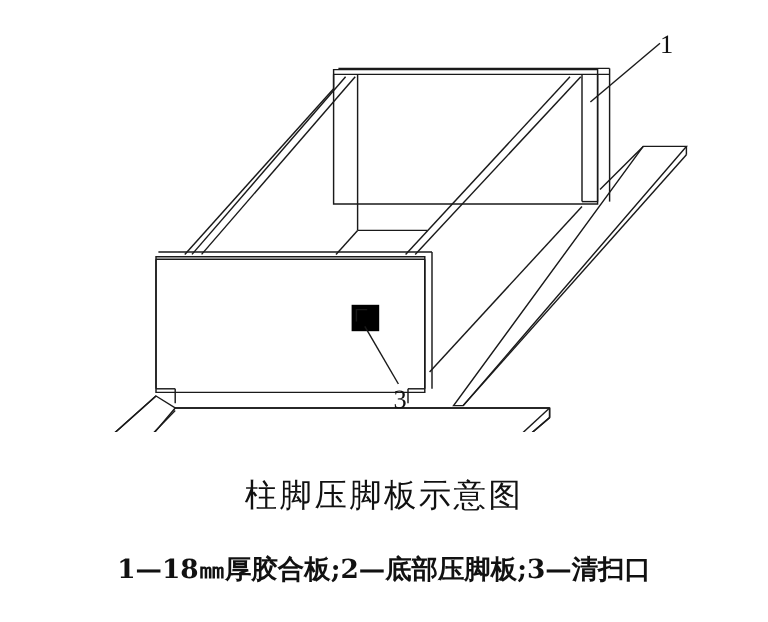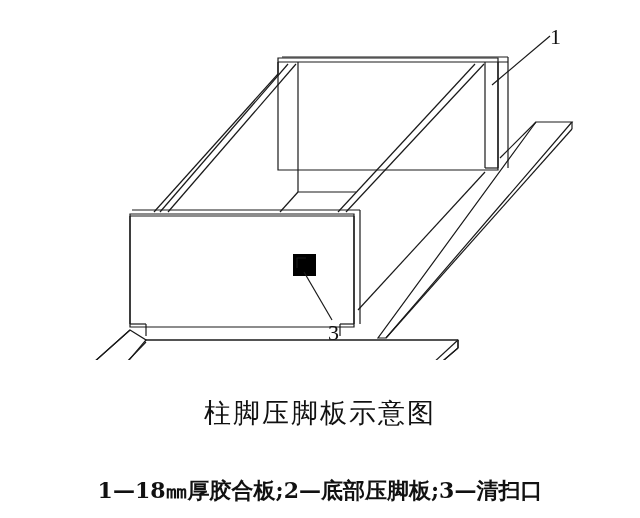--- a/index.html
+++ b/index.html
@@ -3,21 +3,21 @@
 <meta charset="utf-8">
 <style>
   html, body { margin: 0; padding: 0; background: #ffffff; }
   body { width: 640px; height: 518px; position: relative; overflow: hidden; font-family: "DejaVu Serif", serif; }
   #drawing { position: absolute; left: 0; top: 0; width: 640px; height: 360px; }
   #drawing line, #drawing polyline, #drawing polygon, #drawing path { stroke: #1a1a1a; stroke-width: 1.2; fill: none; }
   #drawing .fillw { fill: #ffffff; }
   #drawing text { font-family: "Liberation Serif", "DejaVu Serif", serif; font-size: 22px; fill: #111; }
   .caption { position: absolute; left: 0; width: 640px; text-align: center; color: #111; }
   #title { top: 395px; font-size: 27px; letter-spacing: 2px; font-family: "DejaVu Sans", sans-serif; }
-  #legend { top: 476px; font-size: 22px; font-weight: bold; font-family: "DejaVu Serif", serif; }
+  #legend { top: 460px; font-size: 22px; font-weight: bold; font-family: "DejaVu Serif", serif; }
 </style>
 </head>
 <body>
 
 <svg id="drawing" viewBox="0 0 640 360" xmlns="http://www.w3.org/2000/svg">
 
   <g>
     <polygon class="fillw" points="536,122 572,122 386,338 378,338"></polygon>
     <line x1="572" y1="122" x2="572" y2="129"></line>
     <line x1="572" y1="129" x2="386" y2="338"></line>

